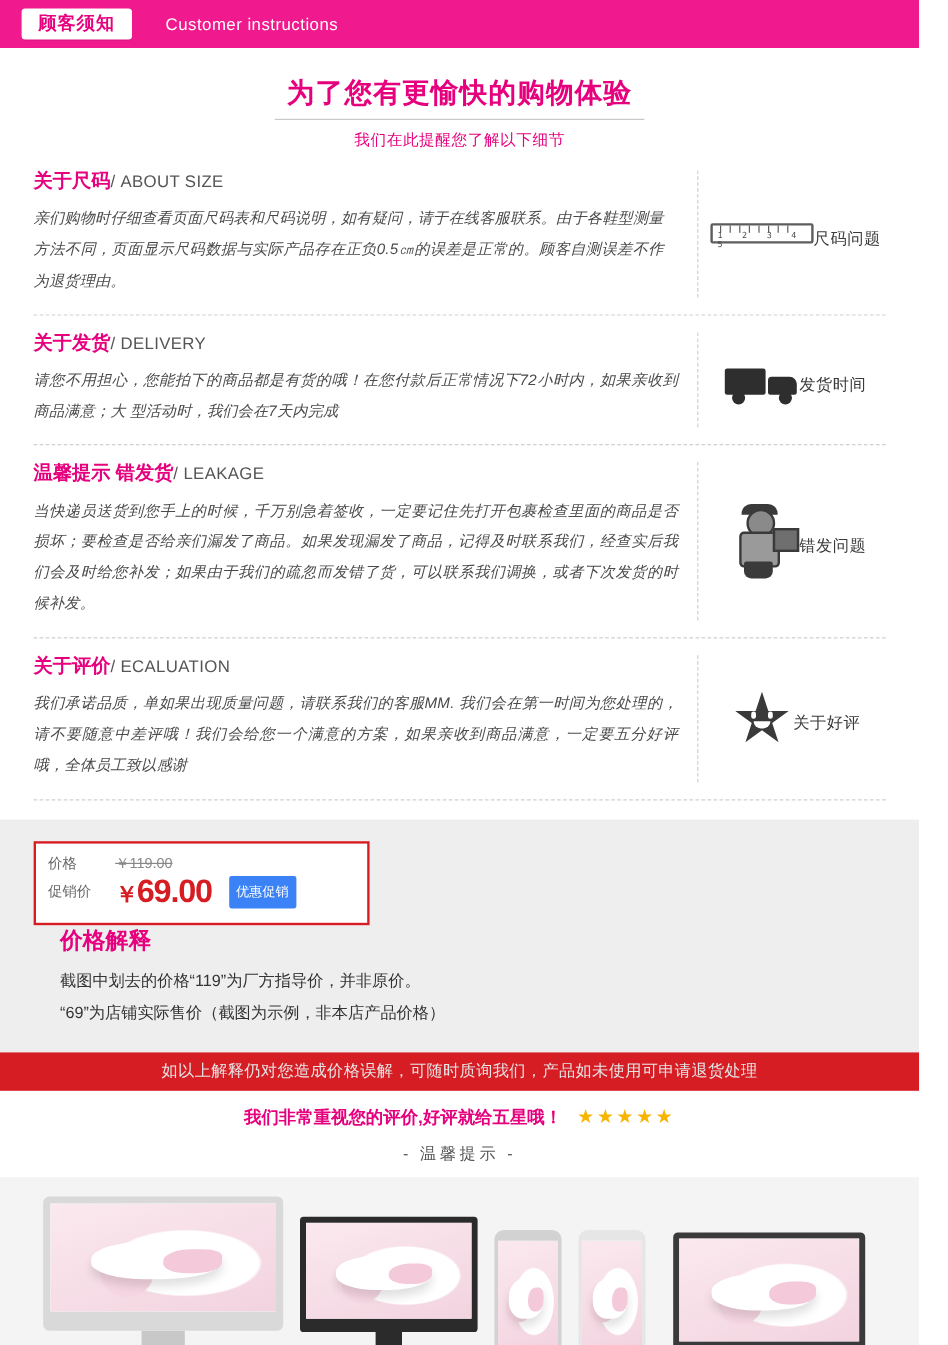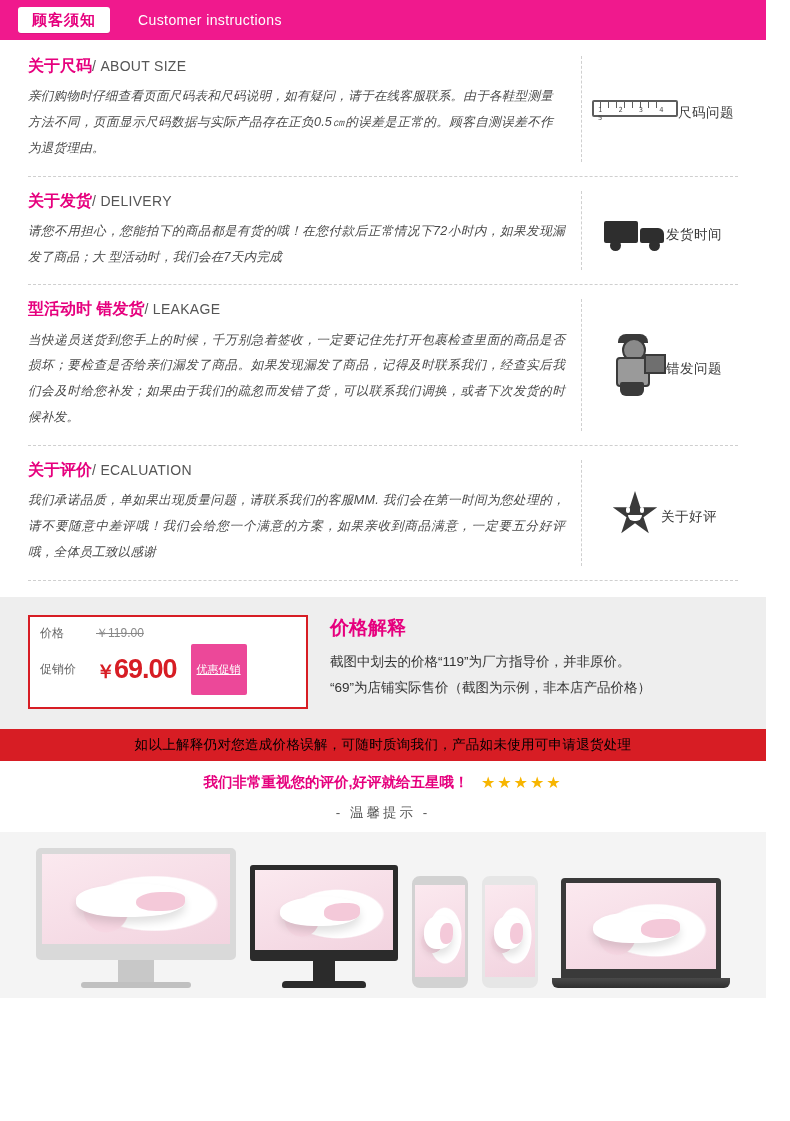--- a/index.html
+++ b/index.html
@@ -166,20 +166,21 @@
     font-family: "DejaVu Sans Mono", monospace;
   }
 
   
   .price-zone {
     background: #eeeeee;
     margin-top: 16px;
     padding: 18px 28px 20px 28px;
     display: flex;
     align-items: flex-start;
+    flex-direction: column;
   }
   .price-card {
     width: 280px;
     min-width: 280px;
     background: #ffffff;
     border: 2px solid #d71d24;
     padding: 8px 10px 10px 10px;
     box-sizing: border-box;
   }
   .price-row {
@@ -203,47 +204,46 @@
   }
   .price-new {
     color: #d71d24;
     font-weight: bold;
     font-size: 27px;
     line-height: 1;
     letter-spacing: -1px;
   }
   .price-new .yen { font-size: 19px; }
   .promo-badge {
-    background: #ec4899;
+    background: #3b82f6;
     color: #ffffff;
     font-size: 11px;
-    padding: 18px 6px;
+    padding: 6px 6px;
     margin-left: 14px;
     border-radius: 2px;
-    text-decoration: underline;
   }
   .price-text {
     padding-left: 22px;
   }
   .price-text-title {
     color: #e6007e;
     font-size: 19px;
     font-weight: bold;
     margin-bottom: 8px;
   }
   .price-text-body {
     font-size: 13.5px;
     color: #333;
     line-height: 1.95;
   }
 
   
   .red-bar {
     background: #d71d24;
-    color: #000000;
+    color: #e5e5e5;
     text-align: center;
     font-size: 13.5px;
     padding: 7px 0;
     letter-spacing: .3px;
   }
 
   
   .review-line {
     text-align: center;
     padding: 12px 0 6px 0;
@@ -416,20 +416,24 @@
 
 <div class="page">
 
   <div class="header">
     <div class="header-tab-wrap">
       <div class="header-tab">顾客须知</div>
     </div>
     <div class="header-sub">Customer instructions</div>
   </div>
 
+  <div class="title-block">
+    <div class="main-title">为了您有更愉快的购物体验</div>
+    <div class="sub-title">我们在此提醒您了解以下细节</div>
+  </div>
 
   <div class="sections">
 
     <div class="section">
       <div class="sec-left">
         <div class="sec-head">
           <span class="cn">关于尺码</span><span class="en">/ ABOUT SIZE</span>
         </div>
         <div class="sec-body">亲们购物时仔细查看页面尺码表和尺码说明，如有疑问，请于在线客服联系。由于各鞋型测量方法不同，页面显示尺码数据与实际产品存在正负0.5㎝的误差是正常的。顾客自测误差不作为退货理由。</div>
       </div>
@@ -449,39 +453,39 @@
         </div>
         <div class="sec-caption">尺码问题</div>
       </div>
     </div>
 
     <div class="section">
       <div class="sec-left">
         <div class="sec-head">
           <span class="cn">关于发货</span><span class="en">/ DELIVERY</span>
         </div>
-        <div class="sec-body">请您不用担心，您能拍下的商品都是有货的哦！在您付款后正常情况下72小时内，如果发现漏发了商品；大 型活动时，我们会在7天内完成</div>
+        <div class="sec-body">请您不用担心，您能拍下的商品都是有货的哦！在您付款后正常情况下72小时内，如果亲收到商品满意；大 型活动时，我们会在7天内完成</div>
       </div>
       <div class="sec-right">
         <div class="sec-icon">
           <div class="truck">
             <div class="box"></div>
               <div class="cab"></div>
               <div class="w1"></div>
               <div class="w2"></div>
           </div>
         </div>
         <div class="sec-caption">发货时间</div>
       </div>
     </div>
 
     <div class="section">
       <div class="sec-left">
         <div class="sec-head">
-          <span class="cn">型活动时 错发货</span><span class="en">/ LEAKAGE</span>
+          <span class="cn">温馨提示 错发货</span><span class="en">/ LEAKAGE</span>
         </div>
         <div class="sec-body">当快递员送货到您手上的时候，千万别急着签收，一定要记住先打开包裹检查里面的商品是否损坏；要检查是否给亲们漏发了商品。如果发现漏发了商品，记得及时联系我们，经查实后我们会及时给您补发；如果由于我们的疏忽而发错了货，可以联系我们调换，或者下次发货的时候补发。</div>
       </div>
       <div class="sec-right">
         <div class="sec-icon" style="height:78px;">
           <div class="courier">
             <div class="cap"></div>
               <div class="head"></div>
               <div class="body2"></div>
               <div class="pack"></div>

